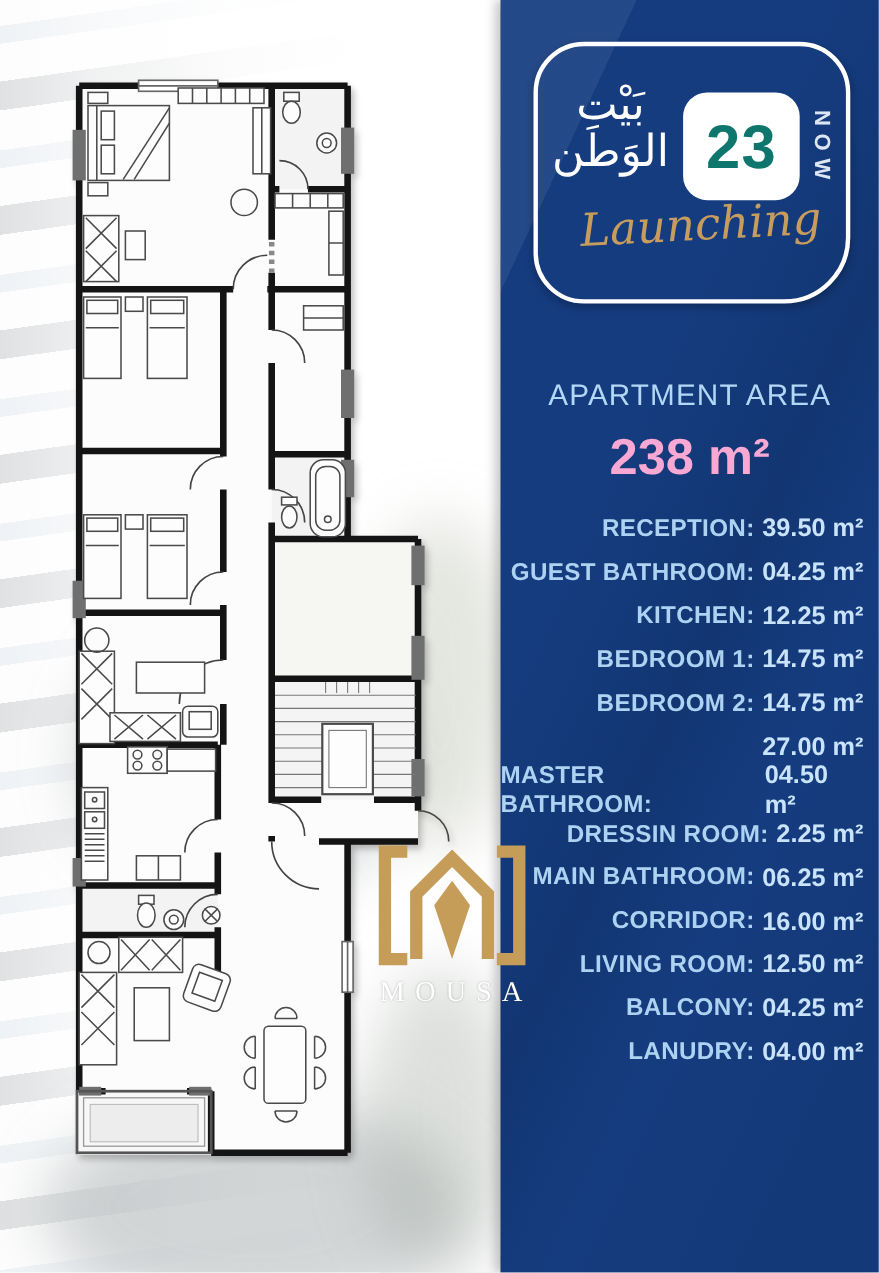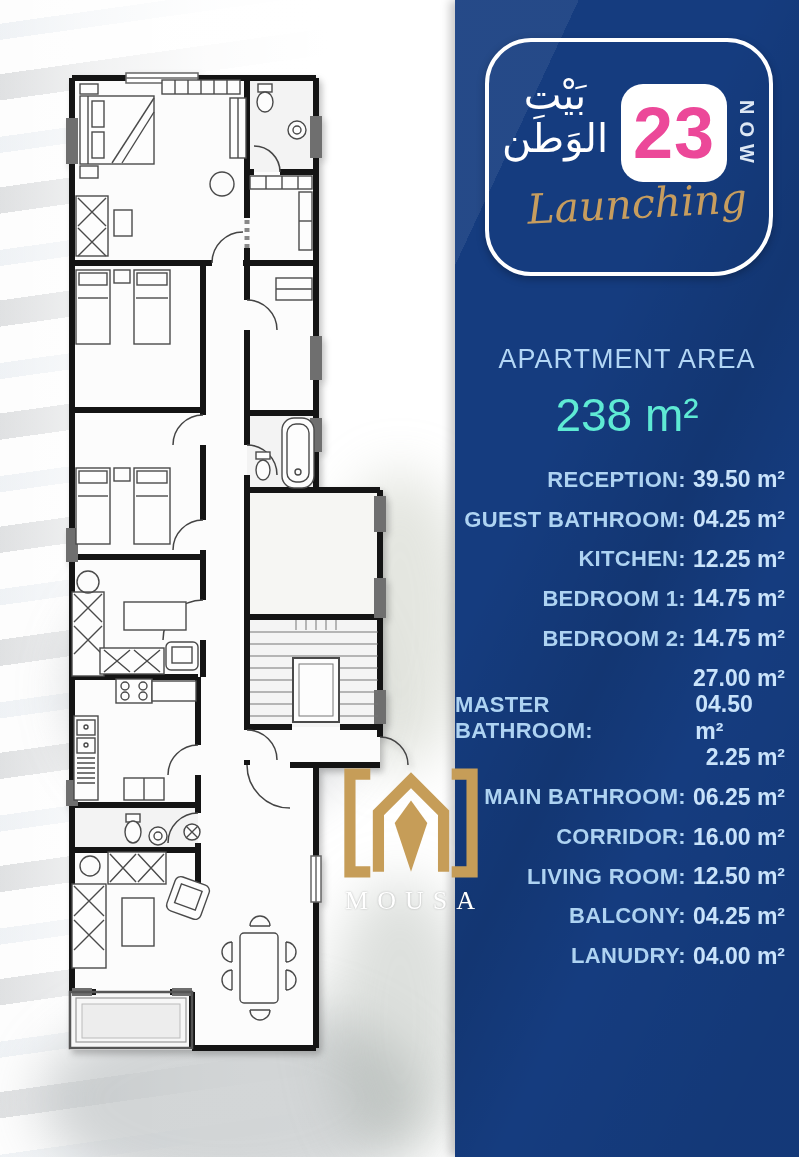--- a/index.html
+++ b/index.html
@@ -32,32 +32,32 @@
         rgba(0,0,0,.10) 52%, rgba(255,255,255,0) 66%, rgba(0,0,0,.06) 90%);}
 
   
   .badge{position:absolute;left:30px;top:38px;width:288px;height:238px;box-sizing:border-box;
          border:4px solid #ffffff;border-radius:46px 46px 60px 46px;
          box-shadow:0 3px 8px rgba(0,0,0,.28);}
   .arabic{position:absolute;left:2px;top:32px;width:128px;text-align:center;color:#ffffff;
           font-family:"DejaVu Sans",sans-serif;font-size:40px;line-height:1.08;direction:rtl;}
   .box23{position:absolute;left:132px;top:42px;width:106px;height:98px;background:#ffffff;
          border-radius:22px;display:flex;align-items:center;justify-content:center;}
-  .box23 span{color:#ec4899;font-size:72px;font-weight:800;letter-spacing:1px;}
+  .box23 span{color:#0f766e;font-size:56px;font-weight:800;letter-spacing:1px;}
   .now{position:absolute;left:246px;top:58px;height:120px;writing-mode:vertical-rl;
        color:#dde7f4;font-size:20px;font-weight:600;letter-spacing:7px;}
   .launching{position:absolute;left:22px;top:138px;width:252px;text-align:center;
        font-family:"DejaVu Serif",serif;font-style:italic;font-size:41px;color:#c79d5e;
        transform:rotate(-3deg);}
 
   
   .area-title{position:absolute;top:344px;left:0;width:100%;text-align:center;
       color:#b3d7f6;font-size:27px;font-weight:400;letter-spacing:1px;}
   .area-total{position:absolute;top:388px;left:0;width:100%;text-align:center;
-      color:#5eead4;font-size:46px;font-weight:400;}
+      color:#f9a8d4;font-size:46px;font-weight:700;}
   .room-list{position:absolute;top:460px;left:0;right:14px;}
   .room-row{display:flex;justify-content:flex-end;align-items:center;height:39.7px;gap:7px;}
   .room-label{color:#aed3f2;font-size:22px;font-weight:600;letter-spacing:.3px;}
   .room-value{color:#c9e3fb;font-size:23px;font-weight:800;}
 
   
   .mousa{position:absolute;left:338px;top:766px;width:146px;z-index:6;text-align:center;}
   .mousa-word{margin-top:2px;color:#ffffff;font-family:"Liberation Serif",serif;
       font-size:26px;letter-spacing:9px;text-shadow:0 0 2px rgba(60,60,60,.35);text-align:right;}
 </style>
@@ -354,20 +354,21 @@
           <span class="room-value">14.75 m²</span>
         </div>
         <div class="room-row">
           <span class="room-value">27.00 m²</span>
         </div>
         <div class="room-row">
           <span class="room-label">MASTER BATHROOM:</span>
           <span class="room-value">04.50 m²</span>
         </div>
         <div class="room-row">
+          <span class="room-label">DRESSIN ROOM:</span>
           <span class="room-value">2.25 m²</span>
         </div>
         <div class="room-row">
           <span class="room-label">MAIN BATHROOM:</span>
           <span class="room-value">06.25 m²</span>
         </div>
         <div class="room-row">
           <span class="room-label">CORRIDOR:</span>
           <span class="room-value">16.00 m²</span>
         </div>

